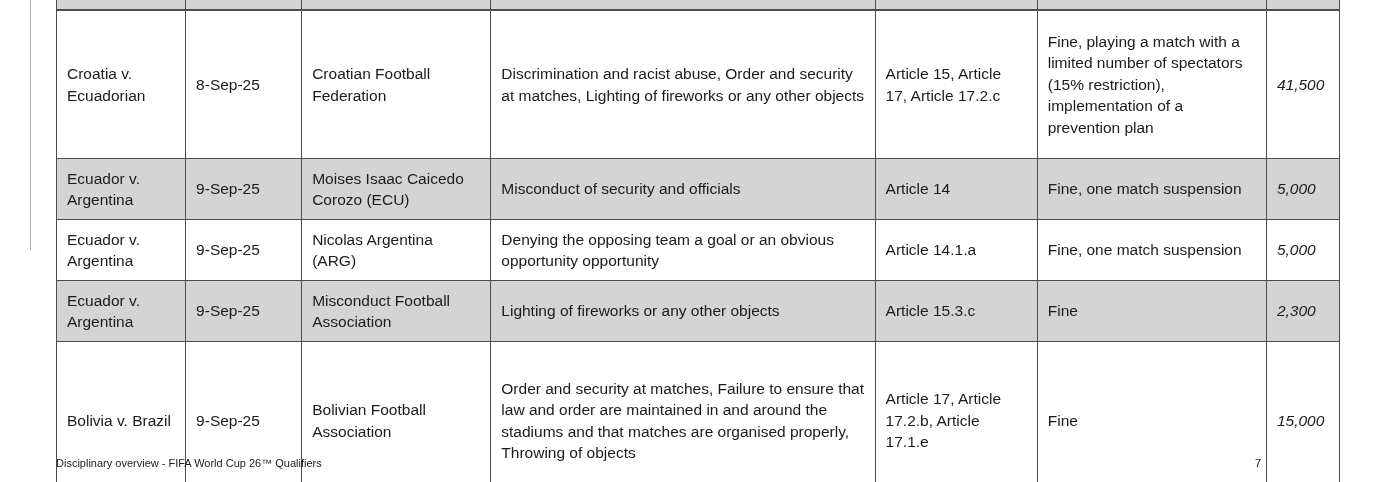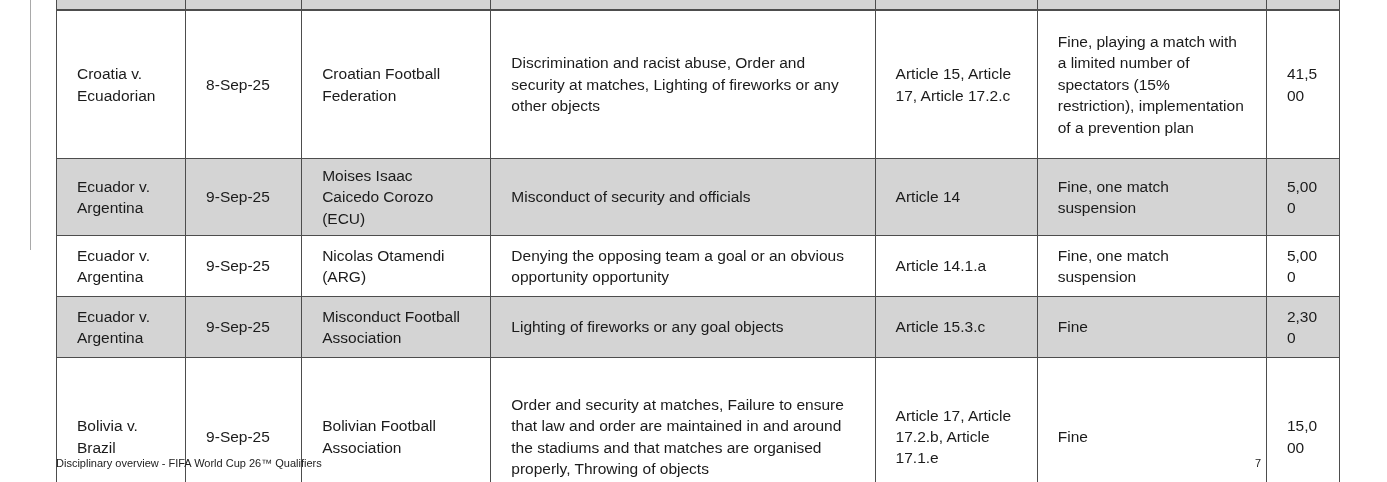--- a/index.html
+++ b/index.html
@@ -20,37 +20,37 @@
   table.disc-table {
     position: absolute;
     left: 56px; top: 0;
     width: 1284px;
     border-collapse: collapse;
     table-layout: fixed;
   }
   table.disc-table td {
     border: 1px solid #4d4d4d;
     vertical-align: middle;
-    padding: 6px 20px;
+    padding: 6px 10px;
     font-size: 15.5px;
     line-height: 1.38;
     overflow: hidden;
     word-wrap: break-word;
   }
   tr.partial-row td {
     border-top: none;
     border-bottom-width: 2px;
     height: 9px;
     padding: 0;
   }
   tr.shaded td { background: #d4d4d4; }
   tr.row-h1 td { height: 135px; }
   tr.row-hm td { height: 48px; }
   tr.row-h5 td { height: 145px; }
-  td.amount { padding-left: 10px; }
+  td.amount { padding-left: 10px; font-style: italic; }
   .footer {
     position: absolute;
     left: 56px; top: 457px;
     width: 1112px;
     font-size: 11px;
     color: #222222;
   }
   .footer .page-num {
     position: absolute;
     left: 1199px; top: 0;
@@ -95,31 +95,31 @@
       <td>9-Sep-25</td>
       <td>Moises Isaac Caicedo Corozo (ECU)</td>
       <td>Misconduct of security and officials</td>
       <td>Article 14</td>
       <td>Fine, one match suspension</td>
       <td class="amount">5,000</td>
     </tr>
     <tr class="row-hm">
       <td>Ecuador v. Argentina</td>
       <td>9-Sep-25</td>
-      <td>Nicolas Otamendi (ARG)</td>
+      <td>Nicolas Argentina (ARG)</td>
       <td>Denying the opposing team a goal or an obvious opportunity opportunity</td>
       <td>Article 14.1.a</td>
       <td>Fine, one match suspension</td>
       <td class="amount">5,000</td>
     </tr>
     <tr class="row-hm shaded">
       <td>Ecuador v. Argentina</td>
       <td>9-Sep-25</td>
       <td>Misconduct Football Association</td>
-      <td>Lighting of fireworks or any goal objects</td>
+      <td>Lighting of fireworks or any other objects</td>
       <td>Article 15.3.c</td>
       <td>Fine</td>
       <td class="amount">2,300</td>
     </tr>
     <tr class="row-h5">
       <td>Bolivia v. Brazil</td>
       <td>9-Sep-25</td>
       <td>Bolivian Football Association</td>
       <td>Order and security at matches, Failure to ensure that law and order are maintained in and around the stadiums and that matches are organised properly, Throwing of objects</td>
       <td>Article 17, Article 17.2.b, Article 17.1.e</td>

